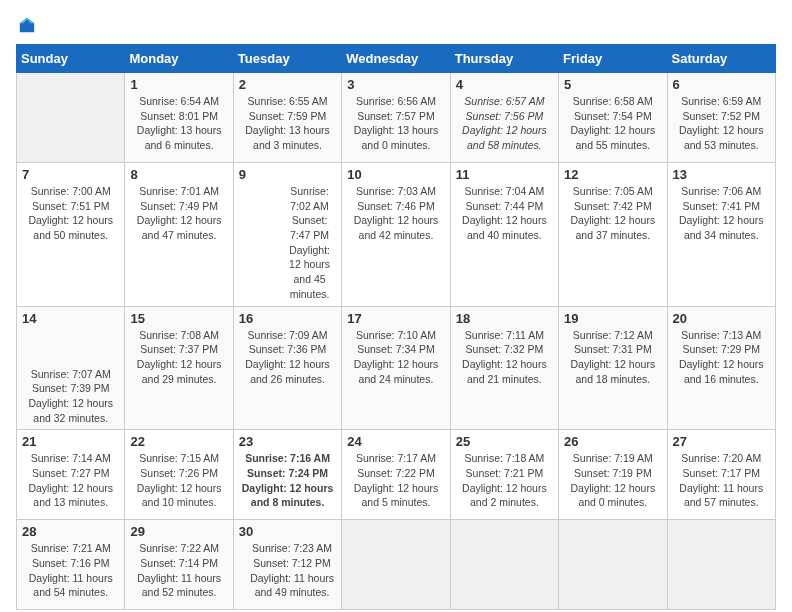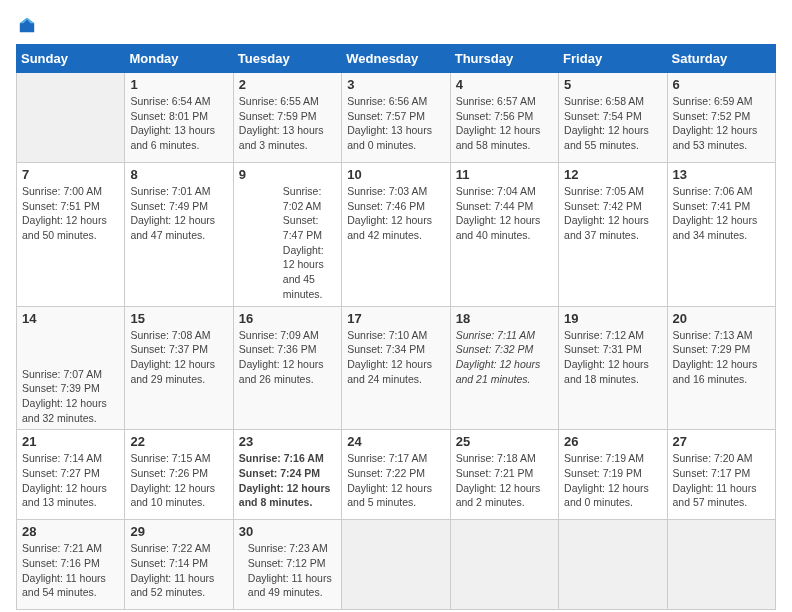--- a/index.html
+++ b/index.html
@@ -73,20 +73,21 @@
       font-size: 13px;
       font-weight: bold;
       color: #333;
       display: block;
       margin-bottom: 2px;
     }
     .day-info {
       color: #444;
       font-size: 10.5px;
       line-height: 1.4;
+      text-align: center;
     }
     tbody tr:nth-child(odd) td {
       background-color: #f9f9f9;
     }
     tbody tr:nth-child(even) td {
       background-color: #fff;
     }
     .empty-cell {
       background-color: #f0f0f0 !important;
     }
@@ -142,21 +143,21 @@
         </td>
         <td>
           <span class="day-number">3</span>
           <div class="day-info" style="white-space: pre-line;">Sunrise: 6:56 AM
 Sunset: 7:57 PM
 Daylight: 13 hours
 and 0 minutes.</div>
         </td>
         <td>
           <span class="day-number">4</span>
-          <div class="day-info" style="white-space: pre-line;">Sunrise: 6:57 AM
+          <div class="day-info" style="white-space: pre-line; font-style: italic;">Sunrise: 6:57 AM
 Sunset: 7:56 PM
 Daylight: 12 hours
 and 58 minutes.</div>
         </td>
         <td>
           <span class="day-number">5</span>
           <div class="day-info" style="white-space: pre-line;">Sunrise: 6:58 AM
 Sunset: 7:54 PM
 Daylight: 12 hours
 and 55 minutes.</div>
@@ -244,21 +245,21 @@
         </td>
         <td>
           <span class="day-number">17</span>
           <div class="day-info" style="white-space: pre-line;">Sunrise: 7:10 AM
 Sunset: 7:34 PM
 Daylight: 12 hours
 and 24 minutes.</div>
         </td>
         <td>
           <span class="day-number">18</span>
-          <div class="day-info" style="white-space: pre-line; font-style: italic;">Sunrise: 7:11 AM
+          <div class="day-info" style="white-space: pre-line;">Sunrise: 7:11 AM
 Sunset: 7:32 PM
 Daylight: 12 hours
 and 21 minutes.</div>
         </td>
         <td>
           <span class="day-number">19</span>
           <div class="day-info" style="white-space: pre-line;">Sunrise: 7:12 AM
 Sunset: 7:31 PM
 Daylight: 12 hours
 and 18 minutes.</div>

